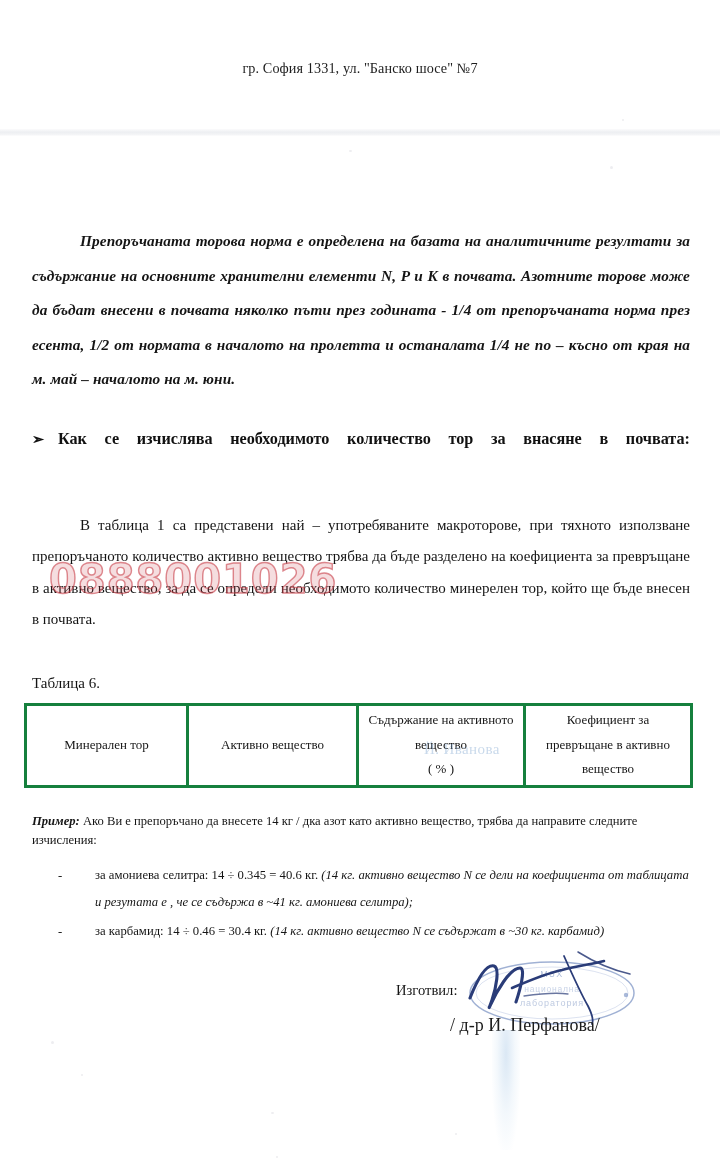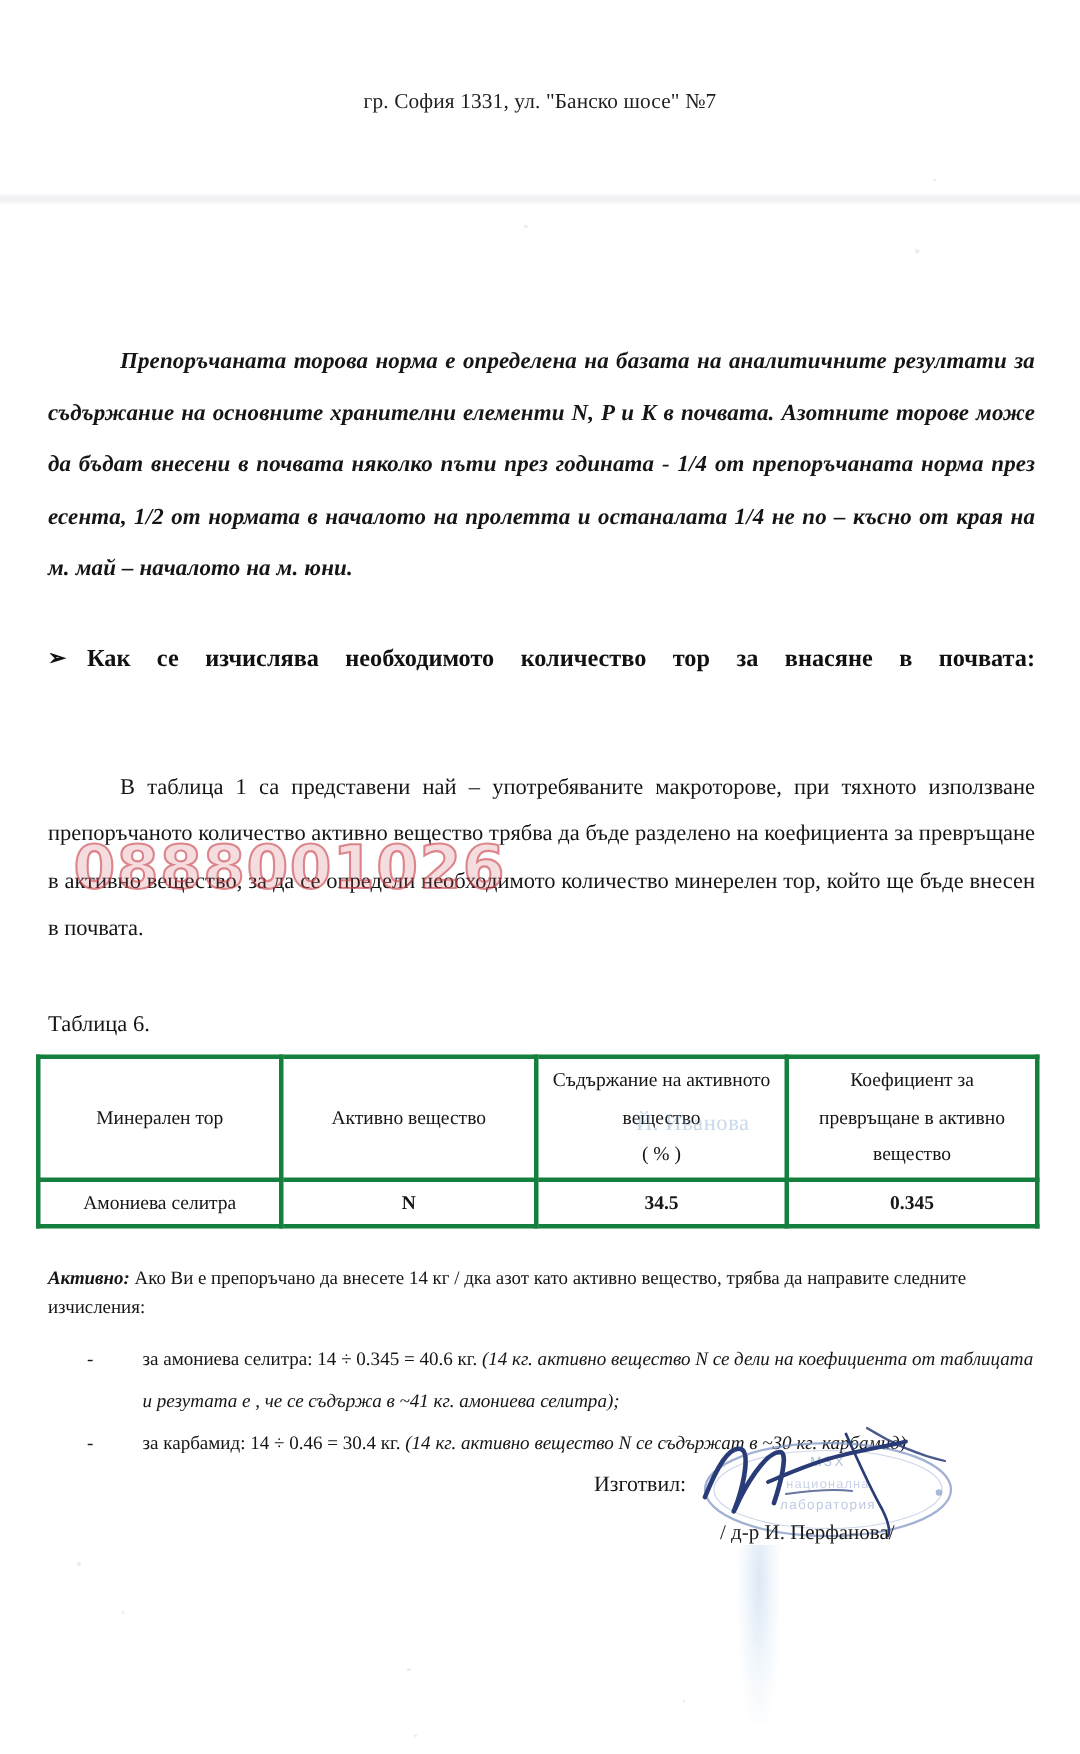--- a/index.html
+++ b/index.html
@@ -186,23 +186,23 @@
   }
   .sig-label {
     position: absolute;
     left: 396px;
     top: 16px;
     font-size: 14.6px;
     color: #151515;
   }
   .sig-name {
     position: absolute;
-    left: 480px;
+    left: 450px;
     top: 49px;
-    font-size: 14px;
+    font-size: 18px;
     color: #1b1b1b;
   }
   .stamp {
     position: absolute;
     left: 466px;
     top: -8px;
     width: 172px;
     height: 70px;
     pointer-events: none;
   }
@@ -302,31 +302,25 @@
           <span class="hl">( % )</span>
         </th>
         <th>
           <span class="hl">Коефициент за</span>
           <span class="hl">превръщане в активно</span>
           <span class="hl">вещество</span>
         </th>
       </tr>
     </thead>
     <tbody>
-      <tr>
-        <td>Амониева селитра</td>
-        <td class="sym">N</td>
-        <td class="num">34.5</td>
-        <td class="num">0.345</td>
-      </tr>
     </tbody>
   </table>
 
   <div class="example">
-    <span class="lead">Активно:</span>
+    <span class="lead">Пример:</span>
     <span class="ex-body">Ако Ви е препоръчано да внесете 14 кг / дка азот като активно вещество, трябва да направите следните изчисления:</span>
 
     <ul class="calcs">
       <li>
         <span class="dash">-</span>
         <span>за амониева селитра: 14 ÷ 0.345 = 40.6 кг.  </span>
         <span class="note">(14 кг. активно вещество N  се дели на коефициента от таблицата и резутата е , че се съдържа в ~41 кг. амониева селитра);</span>
       </li>
       <li>
         <span class="dash">-</span>

